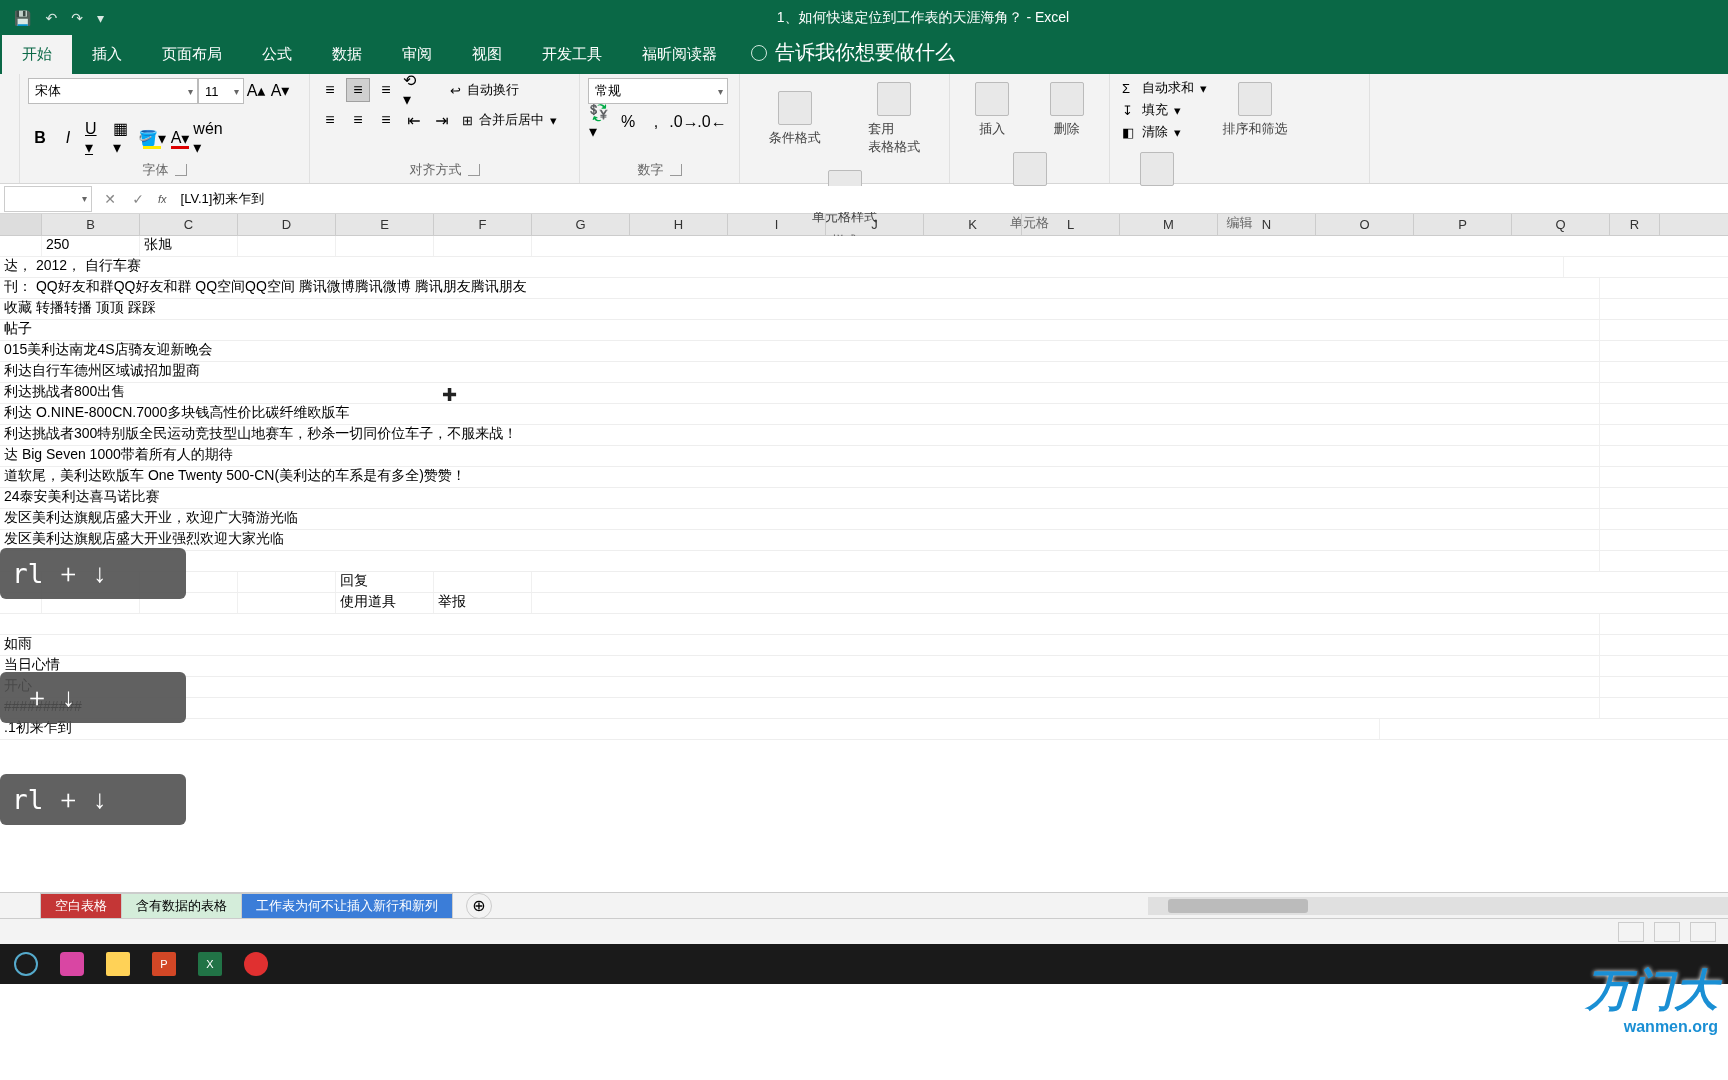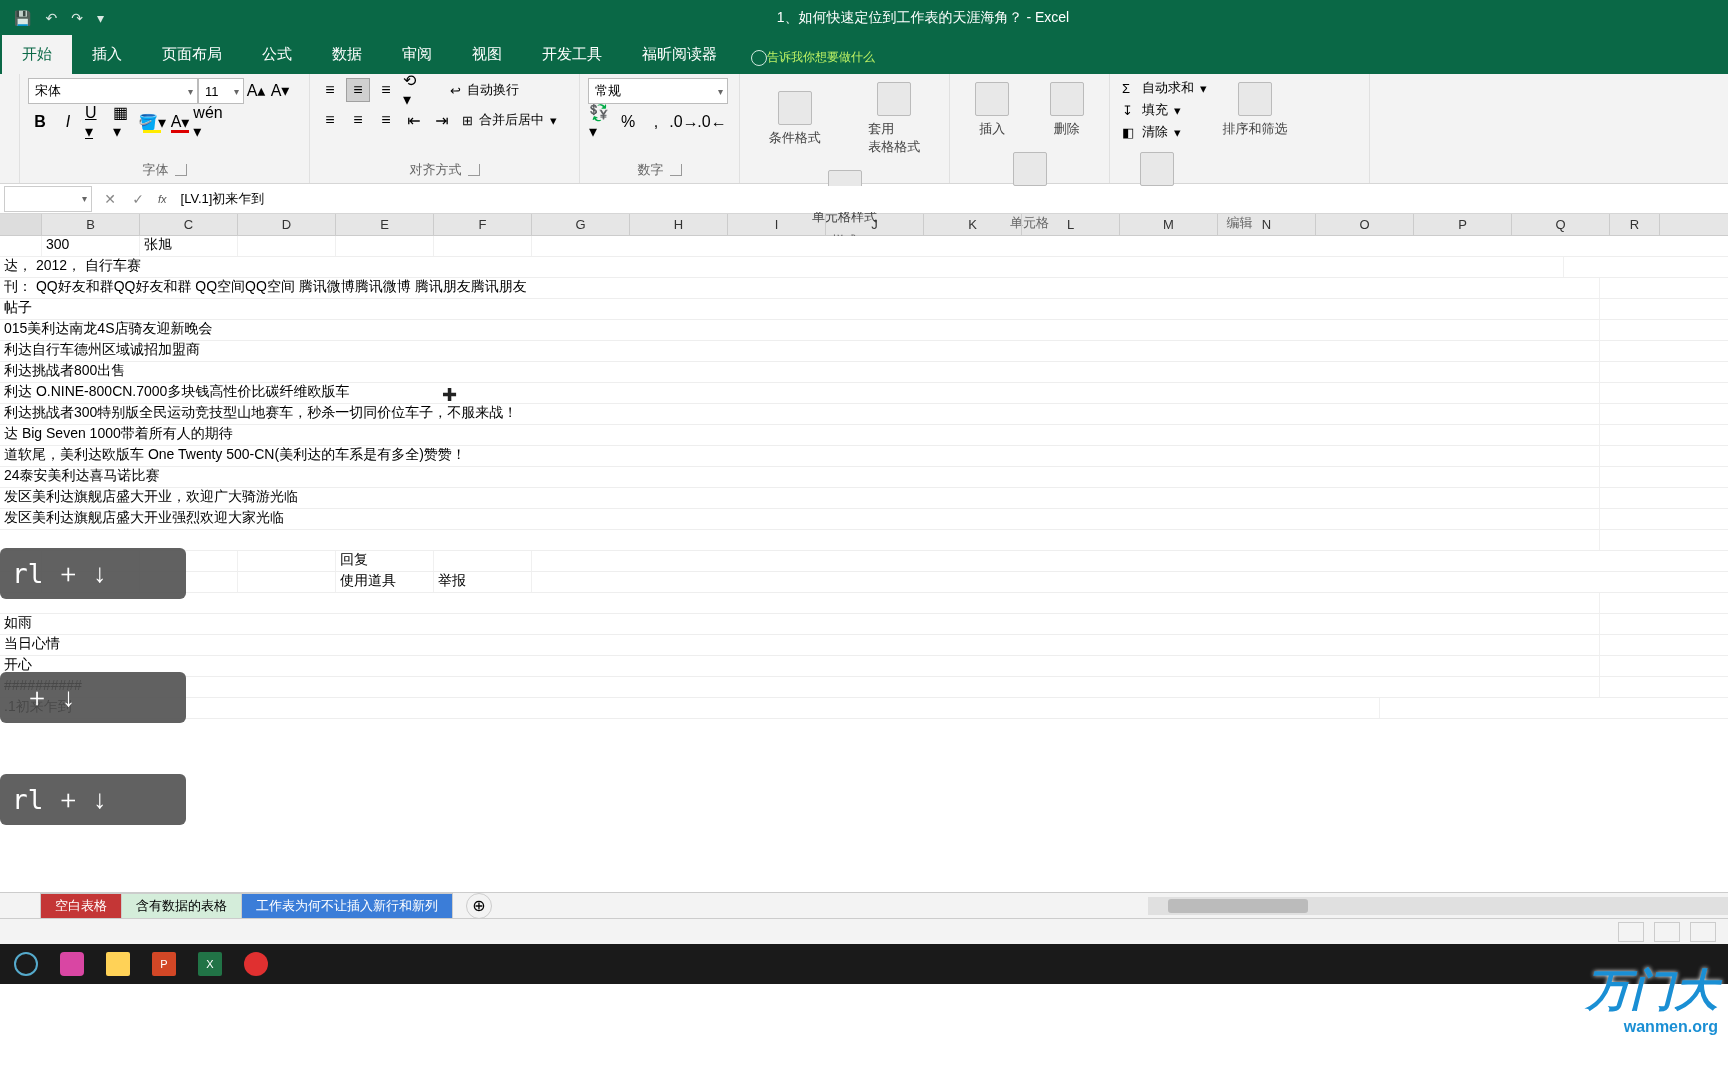--- a/index.html
+++ b/index.html
@@ -8,21 +8,21 @@
 
 .titlebar { height: 36px; background: #0a6846; display: flex; align-items: center; color: #fff; font-size: 14px; }
 .titlebar .qat { display: flex; gap: 14px; padding: 0 14px; align-items: center; }
 .titlebar .qat span { opacity: .85; cursor: pointer; }
 .titlebar .title { flex: 1; text-align: center; }
 
 
 .tabs { height: 38px; background: #0a6846; display: flex; align-items: flex-end; padding-left: 2px; }
 .tab { padding: 10px 20px; color: #fff; font-size: 15px; cursor: pointer; }
 .tab.active { background: #f3f3f3; color: #0a6846; }
-.tabs .tell-me { display: flex; align-items: center; gap: 0; padding: 0 14px 8px; color: #bef264; font-size: 12px; }
+.tabs .tell-me { display: flex; align-items: center; gap: 8px; padding: 0 14px 8px; color: #ffffff; font-size: 20px; }
 .tabs .tell-me .bulb { width: 16px; height: 16px; border: 1.5px solid #d0e8dd; border-radius: 50%; position: relative; }
 
 
 .ribbon { height: 110px; background: #f3f3f3; border-bottom: 1px solid #d6d6d6; display: flex; }
 .group { border-right: 1px solid #e0e0e0; padding: 4px 8px 2px; display: flex; flex-direction: column; justify-content: space-between; }
 .group-label { text-align: center; font-size: 13px; color: #666; padding: 2px 0; display: flex; justify-content: center; align-items: center; gap: 6px; }
 .group-label .launcher { width: 12px; height: 12px; border: 1px solid #999; border-left: none; border-top: none; position: relative; }
 .group-body { display: flex; gap: 6px; align-items: center; flex-wrap: wrap; }
 .font-combo { display: flex; }
 .combo { height: 26px; border: 1px solid #bcbcbc; background: #fff; padding: 2px 18px 2px 6px; font-size: 13px; position: relative; display: flex; align-items: center; }
@@ -116,21 +116,21 @@
   </div>
 </div>
 
 <div class="ribbon">
 
   <div class="group" style="width:20px">
       <div></div>
     </div>
 
   <div class="group" style="width:290px">
-    <div class="group-body" style="flex-direction:column;align-items:flex-start;gap:6px">
+    <div class="group-body" style="flex-direction:column;align-items:flex-start;gap:22px">
       <div class="font-combo">
         <div class="combo" style="width:170px">宋体</div>
         <div class="combo" style="width:46px">11</div>
         <div class="btn-sm">A▴</div>
         <div class="btn-sm">A▾</div>
       </div>
       <div style="display:flex;gap:4px">
         <div class="btn-sm i-bold">B</div>
         <div class="btn-sm i-italic">I</div>
         <div class="btn-sm i-under">U ▾</div>
@@ -284,31 +284,34 @@
       <div class="col-h" style="width: 98px;">O</div>
       <div class="col-h" style="width: 98px;">P</div>
       <div class="col-h" style="width: 98px;">Q</div>
       <div class="col-h" style="width: 50px;">R</div>
     </div>
 </div>
 
 <div class="grid" id="grid">
     <div class="row">
       <div class="cell" style="width: 42px;"></div>
-      <div class="cell" style="width: 98px;">300</div>
+      <div class="cell" style="width: 98px;">250</div>
       <div class="cell" style="width: 98px;">张旭</div>
       <div class="cell" style="width: 98px;"></div>
       <div class="cell" style="width: 98px;"></div>
       <div class="cell" style="width: 98px;"></div>
     </div>
     <div class="row">
       <div class="cell" style="width: 1564px;">达，  2012，  自行车赛</div>
     </div>
     <div class="row">
       <div class="cell" style="width: 1600px;">刊：    QQ好友和群QQ好友和群    QQ空间QQ空间    腾讯微博腾讯微博    腾讯朋友腾讯朋友</div>
+    </div>
+    <div class="row">
+      <div class="cell" style="width: 1600px;">收藏    转播转播    顶顶    踩踩</div>
     </div>
     <div class="row">
       <div class="cell" style="width: 1600px;">帖子</div>
     </div>
     <div class="row">
       <div class="cell" style="width: 1600px;">015美利达南龙4S店骑友迎新晚会</div>
     </div>
     <div class="row">
       <div class="cell" style="width: 1600px;">利达自行车德州区域诚招加盟商</div>
     </div>

